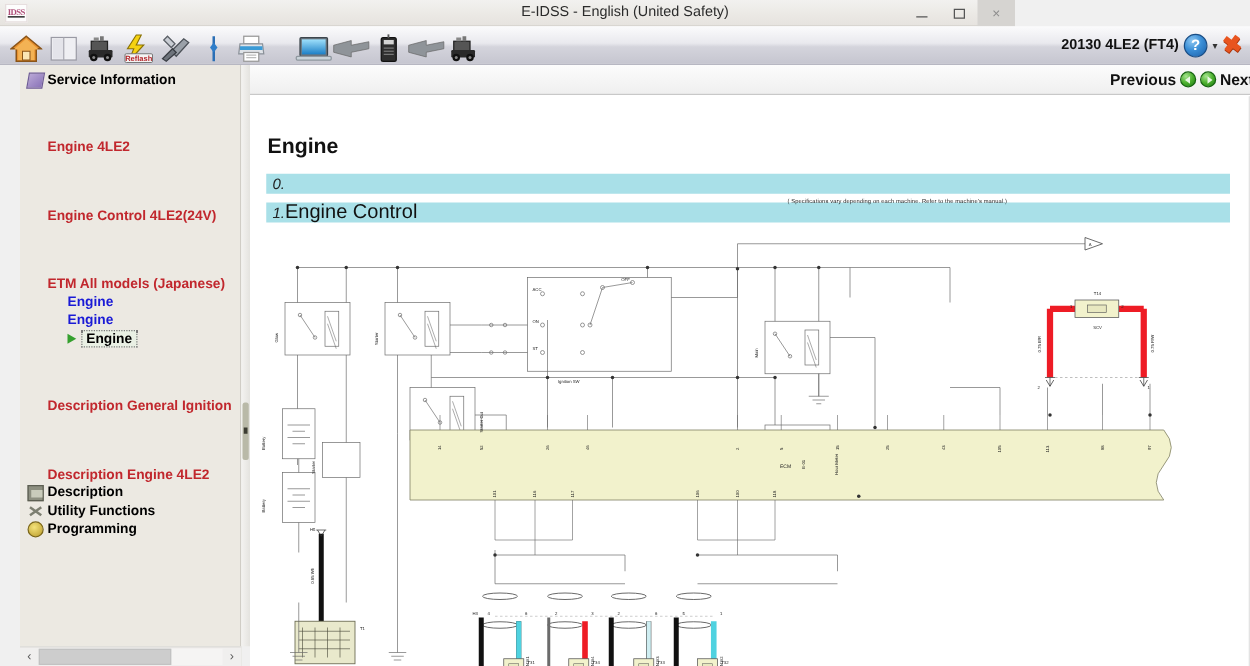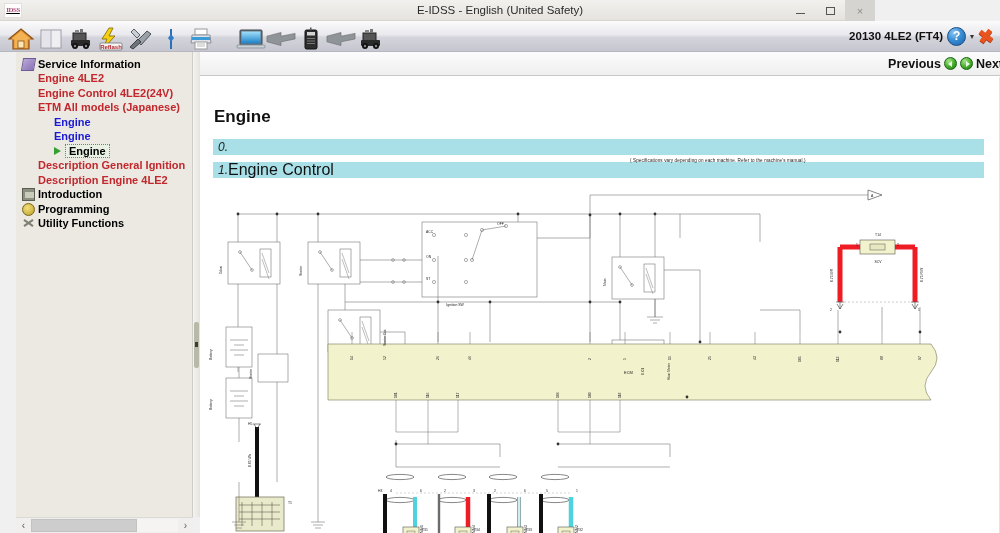--- a/index.html
+++ b/index.html
@@ -7,21 +7,21 @@
   body {
     font-family: "Liberation Sans", sans-serif;
     background:#ffffff;
     font-size:12px;
     color:#000;
   }
   #app { position:relative; width:1000px; height:533px; background:#f0f0f0; }
 
   
   .titlebar {
-    position:absolute; left:0; top:0; width:875px; height:21px;
+    position:absolute; left:0; top:0; width:812px; height:21px;
     background:linear-gradient(to bottom,#f2f1ef 0%,#eceae6 50%,#e6e3df 100%);
     border-bottom:1px solid #d9d6d1;
     display:flex; align-items:center;text-decoration:underline;
   }
   .win-logo {
     width:18px; height:15px; margin-left:4px;
     background:#fdfdfd; border:1px solid #e6dede;
     font-size:7px; color:#b0507a; font-weight:bold;
     display:flex; align-items:center; justify-content:center;
     font-family:"Liberation Serif", serif; letter-spacing:-0.5px;
@@ -78,21 +78,21 @@
   .ic { width:13px; height:13px; margin-right:3px; flex:0 0 13px; position:relative; }
   .ic-book { background:linear-gradient(135deg,#b9a7d6,#8a74b8); transform:skewX(-10deg); border:1px solid #6e5b97;}
   .ic-diag { background:#8d8f80; border:1px solid #5c5e52; }
   .ic-diag:after{content:"";position:absolute;left:2px;top:3px;width:9px;height:6px;background:#c9cbbb;}
   .ic-prog { background:radial-gradient(circle at 40% 35%,#f4e27a,#b99b2a); border-radius:50%; border:1px solid #7b6617;}
   .ic-util { background:transparent; }
   .ic-util:before,.ic-util:after{
     content:"";position:absolute;left:1px;top:5px;width:11px;height:2px;background:#7d7f72;
   }
   .ic-util:before{transform:rotate(35deg);} .ic-util:after{transform:rotate(-35deg);}
-  .indent1 { padding-left:16px; }
+  .indent1 { padding-left:16px;margin-top:40px; }
   .indent2 { padding-left:32px; }
   .indent3 { padding-left:32px; }
   .c-red { color:#c1272d; }
   .c-blue { color:#1a1ad6; }
   .sel-lbl {
     background:#e9f0e4; border:1px dotted #7a7a7a; padding:0 3px; color:#000;
     font-size:11px; font-weight:bold;
   }
   .play-tri {
     width:0;height:0;border-left:7px solid #35a02e;border-top:4.5px solid transparent;
@@ -377,31 +377,31 @@
         <div class="tnode indent1">
           <span class="lbl c-red">Description General Ignition</span>
         </div>
 
         <div class="tnode indent1">
           <span class="lbl c-red">Description Engine 4LE2</span>
         </div>
 
         <div class="tnode">
           <span class="ic ic-diag"></span>
-          <span class="lbl">Introduction</span>
+          <span class="lbl">Description</span>
+        </div>
+
+        <div class="tnode">
+          <span class="ic ic-util"></span>
+          <span class="lbl">Utility Functions</span>
         </div>
 
         <div class="tnode">
           <span class="ic ic-prog"></span>
           <span class="lbl">Programming</span>
-        </div>
-
-        <div class="tnode">
-          <span class="ic ic-util"></span>
-          <span class="lbl">Utility Functions</span>
         </div>
 
       </div>
 
       <div class="side-hscroll">
         <div class="sh-arrow">‹</div>
         <div class="sh-track">
           <div class="sh-thumb"></div>
         </div>
         <div class="sh-arrow">›</div>

